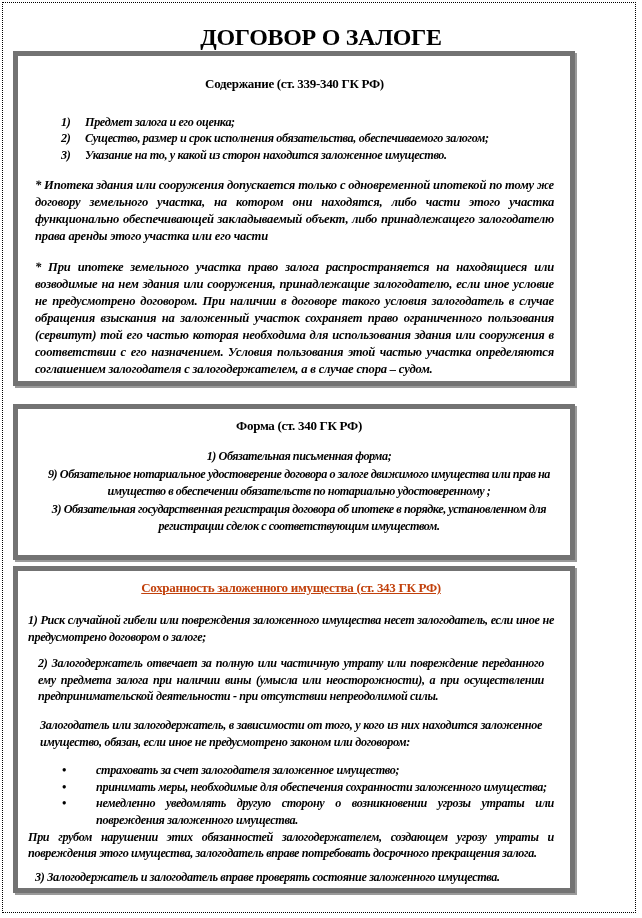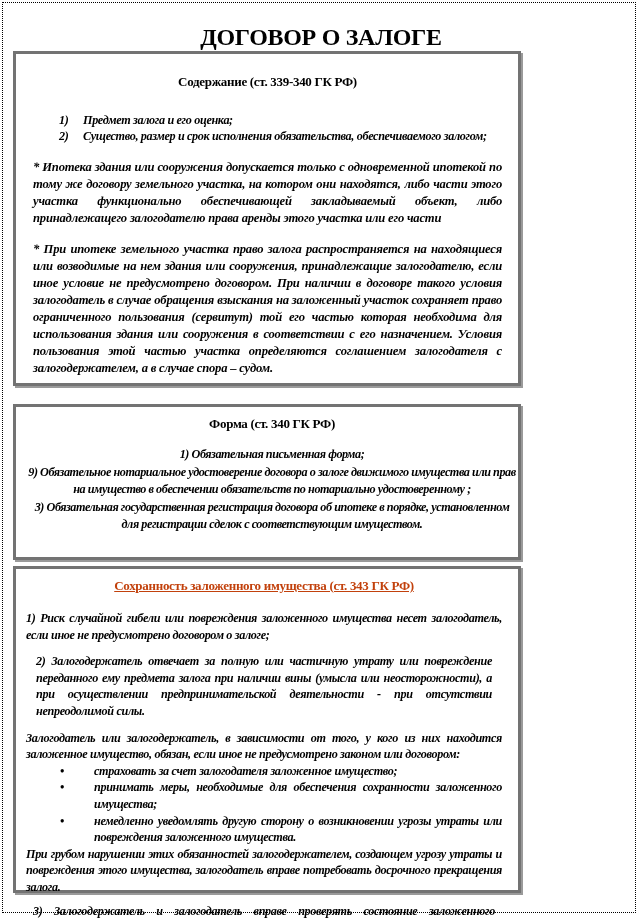--- a/index.html
+++ b/index.html
@@ -2,22 +2,22 @@
 <html><head>
 <meta charset="utf-8">
 <style>
   html, body { margin: 0; padding: 0; background: #ffffff; }
   body { width: 642px; height: 918px; position: relative; overflow: hidden;
          font-family: "Liberation Serif", serif; color: #000; }
   .outer { position: absolute; left: 2px; top: 2px; width: 634px; height: 911px;
            border: 1px dotted #000; box-sizing: border-box; }
   .doc-title { position: absolute; left: 0; width: 642px; top: 24px; text-align: center;
                font-weight: bold; font-size: 24px; letter-spacing: -0.3px; }
-  .box { position: absolute; left: 13px; width: 508px; box-sizing: border-box;
-         border: 3px solid #737373; background: #fff;
+  .box { position: absolute; left: 13px; width: 562px; box-sizing: border-box;
+         border: 5px solid #737373; background: #fff;
          box-shadow: 2px 2px 0 #9a9a9a; }
   .box-title { text-align: center; font-weight: bold; font-size: 13px; letter-spacing: -0.3px; }
   .txt { font-weight: bold; font-size: 12.2px; letter-spacing: -0.35px; line-height: 16.3px; font-style: italic; }
   .justify { text-align: justify; }
   ol.num { margin: 0; padding-left: 45px; }
   ol.num li { padding-left: 8px; }
   ul.bul { margin: 0; padding-left: 48px; list-style: none; }
   ul.bul li { position: relative; padding-left: 20px; }
   ul.bul li .dot { position: absolute; left: -14px; top: 0; }
   .line { display: block; }
@@ -28,40 +28,41 @@
 
 <div class="outer"></div>
 
 <div class="doc-title">ДОГОВОР О ЗАЛОГЕ</div>
 
 <div class="box" style="top:51px; height:335px; padding:20px 16px 0 17px;">
   <div class="box-title">Содержание (ст. 339-340 ГК РФ)</div>
   <ol class="num txt" style="margin-top:22px; list-style:none; padding-left:18px;">
     <li><span style="display:inline-block;width:24px;">1)</span><span>Предмет залога и его оценка;</span></li>
     <li><span style="display:inline-block;width:24px;">2)</span><span>Существо, размер и срок исполнения обязательства, обеспечиваемого залогом;</span></li>
+    <li><span style="display:inline-block;width:24px;">3)</span><span>Указание на то, у какой из сторон находится заложенное имущество.</span></li>
   </ol>
   <p class="txt justify" style="margin:14px 0 0 0; font-size:12.6px; line-height:17px; letter-spacing:-0.2px;">* Ипотека здания или сооружения допускается только с одновременной ипотекой по тому же договору земельного участка, на котором они находятся, либо части этого участка функционально обеспечивающей закладываемый объект, либо принадлежащего залогодателю права аренды этого участка или его части</p>
   <p class="txt justify" style="margin:14px 0 0 0; font-size:12.6px; line-height:17px; letter-spacing:-0.2px;">* При ипотеке земельного участка право залога распространяется на находящиеся или возводимые на нем здания или сооружения, принадлежащие залогодателю, если иное условие не предусмотрено договором. При наличии в договоре такого условия залогодатель в случае обращения взыскания на заложенный участок сохраняет право ограниченного пользования (сервитут) той его частью которая необходима для использования здания или сооружения в соответствии с его назначением. Условия пользования этой частью участка определяются соглашением залогодателя с залогодержателем, а в случае спора – судом.</p>
 </div>
 
 <div class="box" style="top:404px; height:156px; padding:9px 0 0 10px;">
   <div class="box-title">Форма (ст. 340 ГК РФ)</div>
   <div class="txt" style="margin-top:14px; letter-spacing:-0.45px; line-height:17.5px;text-align:center;">
     <span class="line">1) Обязательная письменная форма;</span>
     <span class="line">9) Обязательное нотариальное удостоверение договора о залоге движимого имущества или прав на имущество в обеспечении обязательств по нотариально удостоверенному ;</span>
     <span class="line">3) Обязательная государственная регистрация договора об ипотеке в порядке, установленном для регистрации сделок с соответствующим имуществом.</span>
   </div>
 </div>
 
 <div class="box" style="top:566px; height:327px; padding:9px 16px 0 10px;">
   <div class="box-title navy">Сохранность заложенного имущества (ст. 343 ГК РФ)</div>
   <div class="txt" style="margin-top:16px; line-height:16.6px;">
     <p class="justify" style="margin:0;">1) Риск случайной гибели или повреждения заложенного имущества несет залогодатель, если иное не предусмотрено договором о залоге;</p>
     <p class="justify" style="margin:10px;">2) Залогодержатель отвечает за полную или частичную утрату или повреждение переданного ему предмета залога при наличии вины (умысла или неосторожности), а при осуществлении предпринимательской деятельности - при отсутствии непреодолимой силы.</p>
-    <p class="justify" style="margin:0;">Залогодатель или залогодержатель, в зависимости от того, у кого из них находится заложенное имущество, обязан, если иное не предусмотрено законом или договором:</p>
+    <p class="justify" style="margin:12px;">Залогодатель или залогодержатель, в зависимости от того, у кого из них находится заложенное имущество, обязан, если иное не предусмотрено законом или договором:</p>
     <ul class="bul">
       <li class="justify"><span class="dot">•</span><span>страховать за счет залогодателя заложенное имущество;</span></li>
       <li class="justify"><span class="dot">•</span><span>принимать меры, необходимые для обеспечения сохранности заложенного имущества;</span></li>
       <li class="justify"><span class="dot">•</span><span>немедленно уведомлять другую сторону о возникновении угрозы утраты или повреждения заложенного имущества.</span></li>
     </ul>
     <p class="justify" style="margin:0;">При грубом нарушении этих обязанностей залогодержателем, создающем угрозу утраты и повреждения этого имущества, залогодатель вправе потребовать досрочного прекращения залога.</p>
     <p class="justify" style="margin:7px;">3) Залогодержатель и залогодатель вправе проверять состояние заложенного имущества.</p>
   </div>
 </div>
 

